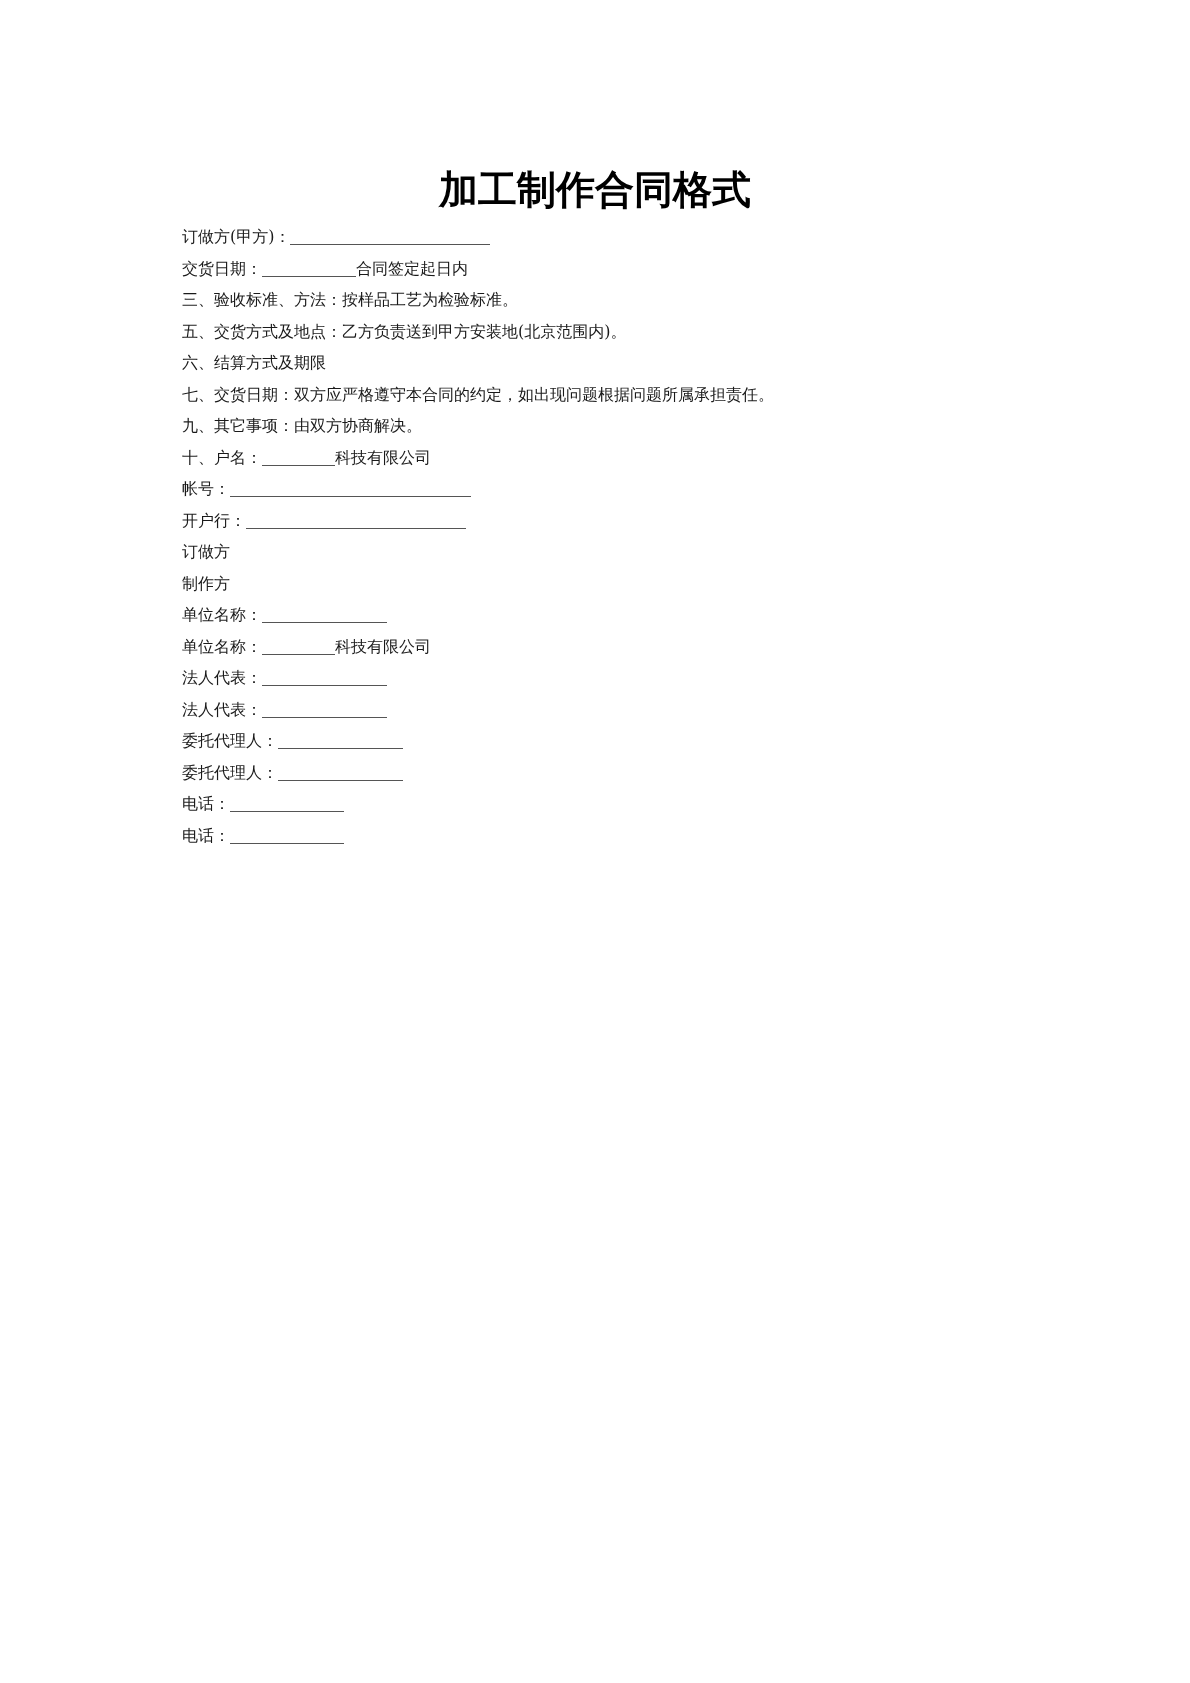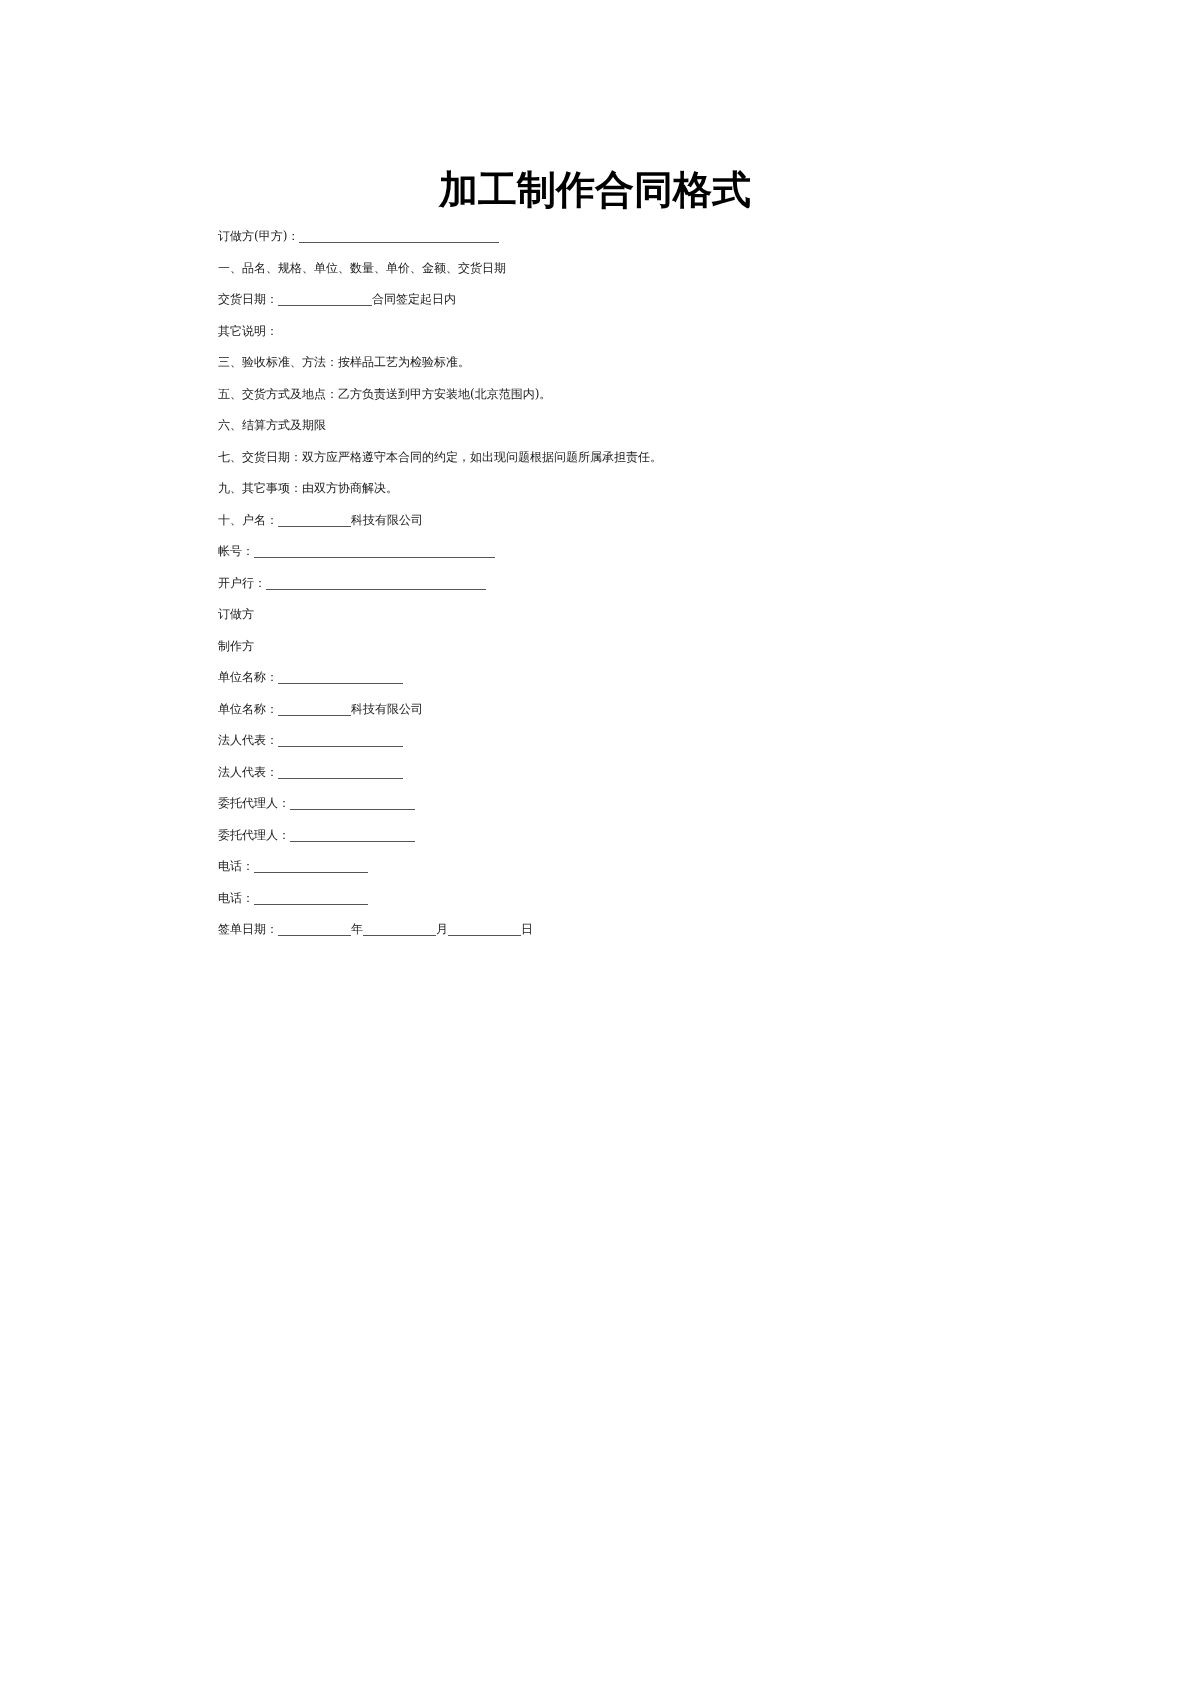--- a/index.html
+++ b/index.html
@@ -38,59 +38,55 @@
   }
   .body {
     position: absolute;
     left: 182px;
     top: 221px;
     width: 900px;
   }
   .line {
     height: 31.5px;
     line-height: 31.5px;
-    font-size: 12px;
+    font-size: 16px;
     white-space: nowrap;
     color: #1a1a1a;
-    margin-left: 36px;
   }
   .line span {
     vertical-align: baseline;
   }
   .blank {
     display: inline-block;
     height: 18px;
     border-bottom: 1px solid #555;
     vertical-align: baseline;
     margin-bottom: -3px;
   }
 </style>
 </head>
 <body>
 
 <div class="page">
   <div class="title">加工制作合同格式</div>
   <div class="body" id="doc-body">
       <div class="line"><span>订做方(甲方)：</span><span class="blank" style="width: 200px;"></span></div>
-      <div class="line"><span>一、品名、规格、单位、数量、单价、金额、交货日期</span></div>
       <div class="line"><span>交货日期：</span><span class="blank" style="width: 94px;"></span><span>合同签定起日内</span></div>
-      <div class="line"><span>其它说明：</span></div>
       <div class="line"><span>三、验收标准、方法：按样品工艺为检验标准。</span></div>
       <div class="line"><span>五、交货方式及地点：乙方负责送到甲方安装地(北京范围内)。</span></div>
       <div class="line"><span>六、结算方式及期限</span></div>
       <div class="line"><span>七、交货日期：双方应严格遵守本合同的约定，如出现问题根据问题所属承担责任。</span></div>
       <div class="line"><span>九、其它事项：由双方协商解决。</span></div>
       <div class="line"><span>十、户名：</span><span class="blank" style="width: 73px;"></span><span>科技有限公司</span></div>
       <div class="line"><span>帐号：</span><span class="blank" style="width: 241px;"></span></div>
       <div class="line"><span>开户行：</span><span class="blank" style="width: 220px;"></span></div>
       <div class="line"><span>订做方</span></div>
       <div class="line"><span>制作方</span></div>
       <div class="line"><span>单位名称：</span><span class="blank" style="width: 125px;"></span></div>
       <div class="line"><span>单位名称：</span><span class="blank" style="width: 73px;"></span><span>科技有限公司</span></div>
       <div class="line"><span>法人代表：</span><span class="blank" style="width: 125px;"></span></div>
       <div class="line"><span>法人代表：</span><span class="blank" style="width: 125px;"></span></div>
       <div class="line"><span>委托代理人：</span><span class="blank" style="width: 125px;"></span></div>
       <div class="line"><span>委托代理人：</span><span class="blank" style="width: 125px;"></span></div>
       <div class="line"><span>电话：</span><span class="blank" style="width: 114px;"></span></div>
       <div class="line"><span>电话：</span><span class="blank" style="width: 114px;"></span></div>
-      <div class="line"><span>签单日期：</span><span class="blank" style="width: 73px;"></span><span>年</span><span class="blank" style="width: 73px;"></span><span>月</span><span class="blank" style="width: 73px;"></span><span>日</span></div>
     </div>
 </div>
 
 </body></html>

